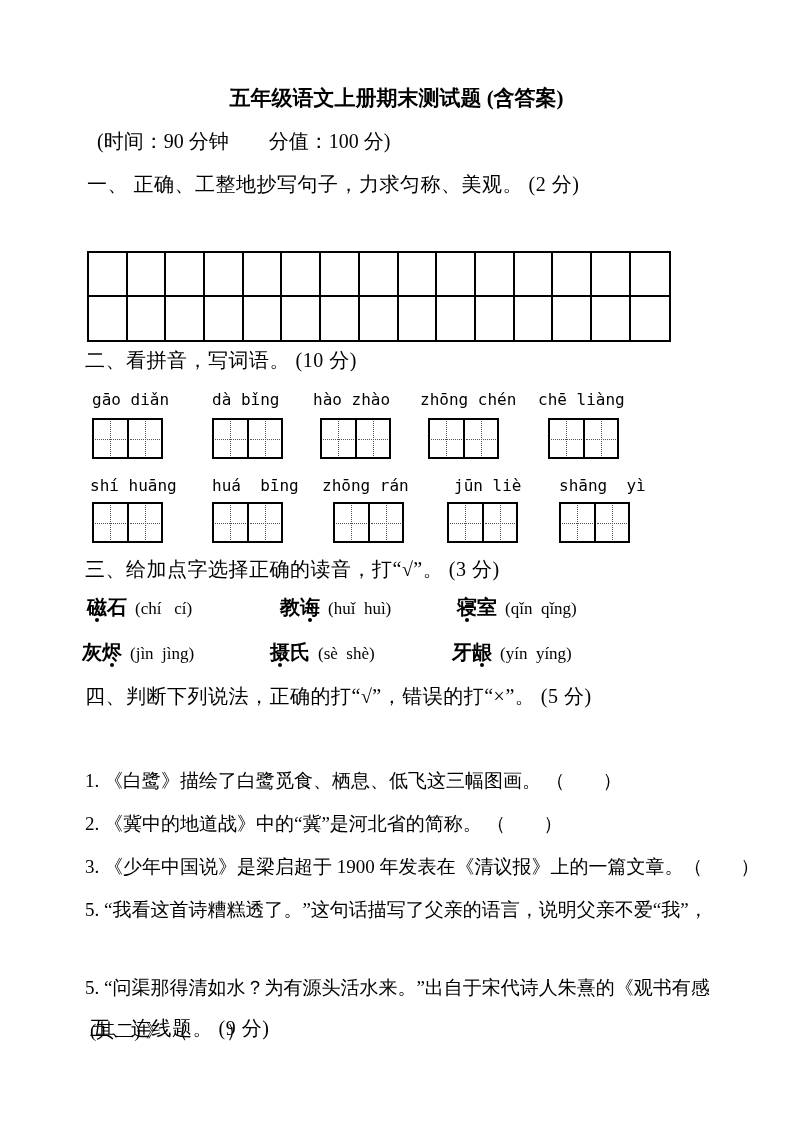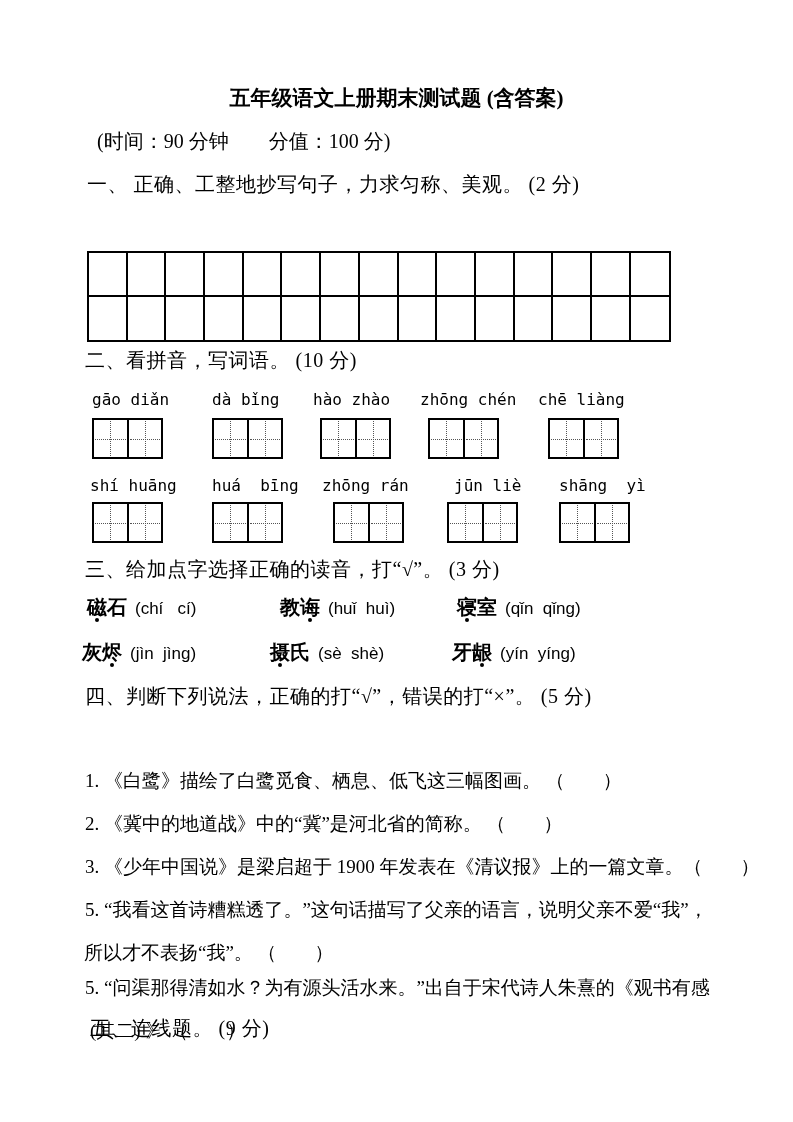--- a/index.html
+++ b/index.html
@@ -29,21 +29,21 @@
     position:absolute; width:71px; height:41px; box-sizing:border-box;
     border:2px solid #000; display:flex;
   }
   .tzcell { flex:1; position:relative; }
   .tzcell + .tzcell { border-left:2px solid #000; }
   .tzcell::before { content:""; position:absolute; top:1px; bottom:1px; left:50%; border-left:1px dotted #555; }
   .tzcell::after  { content:""; position:absolute; left:1px; right:1px; top:50%; border-top:1px dotted #555; }
   
   .s3e { position:absolute; white-space:pre; }
   .w { font-weight:bold; font-size:20px; }
-  .opts { font-family:Liberation Sans, sans-serif; font-size:17px; margin-left:8px; }
+  .opts { font-family:Liberation Serif, serif; font-size:17px; margin-left:8px; }
   .dotchar { position:relative; }
   .dotchar::after {
     content:""; position:absolute; left:50%; bottom:-4px; transform:translateX(-50%);
     width:4px; height:4px; border-radius:50%; background:#000;
   }
 </style>
 </head>
 <body>
 
 <div class="page">
@@ -149,19 +149,18 @@
   <div class="s3e" style="left:82px;top:639px"><span class="w"><span>灰</span><span class="dotchar">烬</span><span></span></span><span class="opts">(jìn  jìng)</span></div>
   <div class="s3e" style="left:457px;top:594px"><span class="w"><span></span><span class="dotchar">寝</span><span>室</span></span><span class="opts">(qǐn  qǐng)</span></div>
   <div class="s3e" style="left:270px;top:639px"><span class="w"><span></span><span class="dotchar">摄</span><span>氏</span></span><span class="opts">(sè  shè)</span></div>
   <div class="s3e" style="left:452px;top:639px"><span class="w"><span>牙</span><span class="dotchar">龈</span><span></span></span><span class="opts">(yín  yíng)</span></div>
 
   <div class="t h" style="left:85px;top:684px">四、判断下列说法，正确的打“√”，错误的打“×”。 (5 分)</div>
   <div class="t item" style="left:85px;top:727px">1. 《白鹭》描绘了白鹭觅食、栖息、低飞这三幅图画。 （　　）</div>
   <div class="t item" style="left:85px;top:770px">2. 《冀中的地道战》中的“冀”是河北省的简称。 （　　）</div>
   <div class="t item" style="left:85px;top:813px">3. 《少年中国说》是梁启超于 1900 年发表在《清议报》上的一篇文章。（　　）</div>
   <div class="t item" style="left:85px;top:856px">5. “我看这首诗糟糕透了。”这句话描写了父亲的语言，说明父亲不爱“我”，</div>
-  <div class="t item" style="left:84px;top:899px">所以才不表扬“我”。 （　　）</div>
   <div class="t item" style="left:85px;top:934px">5. “问渠那得清如水？为有源头活水来。”出自于宋代诗人朱熹的《观书有感</div>
   <div class="t item" style="left:90px;top:977px">(其二) 》 （　　）</div>
 
   <div class="t h" style="left:90px;top:1016px">五、连线题。 (9 分)</div>
 
 </div>
 
 </body></html>

